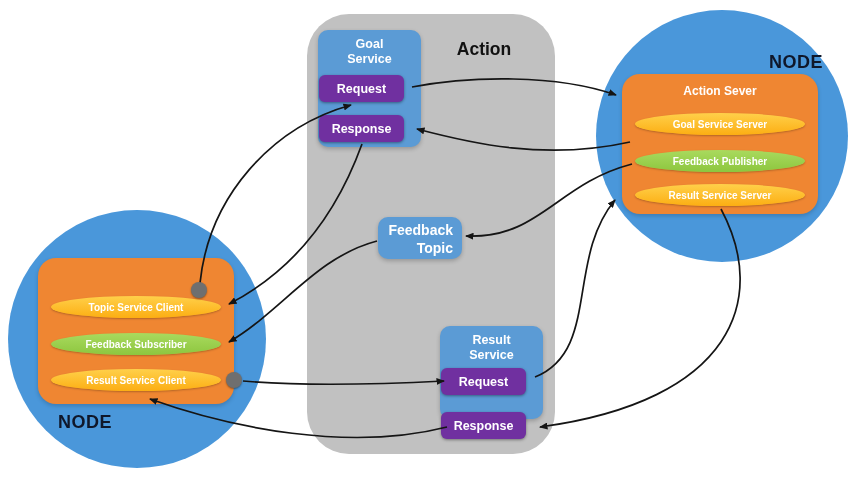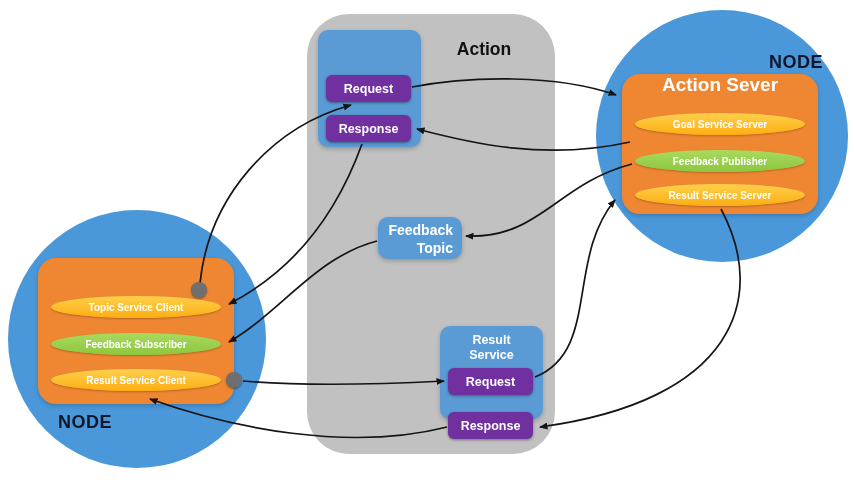--- a/index.html
+++ b/index.html
@@ -6,35 +6,35 @@
   .stage {
     position:relative; width:854px; height:480px; overflow:hidden;
     background:#ffffff;
     font-family:"Liberation Sans", sans-serif;
   }
   .circle { position:absolute; border-radius:50%; background:var(--node-circle,#4a97da); }
   .panel  { position:absolute; background:var(--action-panel,#c1c1c1); border-radius:42px; }
   .action-label { position:absolute; color:#111; font-weight:bold; font-size:17.5px; text-align:center; }
   .node-label { position:absolute; color:#0f172a; font-weight:bold; font-size:18px; letter-spacing:.5px; text-align:right; }
   .obox { position:absolute; background:var(--orange-box,#ef8632); border-radius:18px; box-shadow:0 2px 4px rgba(0,0,0,.18); }
-  .obox-title { color:#fff; font-weight:bold; font-size:19px; text-align:center; }
+  .obox-title { color:#fff; font-weight:bold; font-size:12px; text-align:center; padding-top:10px; }
   .pill {
     position:absolute; left:13px; width:170px; height:22px; border-radius:50%;
     color:#fff; font-size:10px; font-weight:bold;
     display:flex; align-items:center; justify-content:center;
     box-shadow:0 1px 2px rgba(0,0,0,.25); text-align:center;
   }
   .pill.yellow { background:linear-gradient(180deg,#ffd04a 0%, var(--yellow-pill,#fcae13) 100%); }
   .pill.green  { background:linear-gradient(180deg,#a9da5e 0%, var(--green-pill,#8dc63f) 100%); }
   .sbox { position:absolute; background:var(--blue-box,#5b9bd5); border-radius:10px; box-shadow:0 2px 4px rgba(0,0,0,.22); }
   .sbox-title { color:#fff; font-weight:bold; font-size:12.5px; text-align:center; line-height:1.2; margin:7px auto 0; }
   .sbox-title.narrow { width:70px; }
   .topic-title { color:#fff; font-weight:bold; font-size:14px; text-align:right; line-height:1.25; width:66px; margin:5px auto 0; }
   .btn {
-    position:absolute; left:8px; width:85px; height:27px;
+    position:absolute; left:1px; width:85px; height:27px;
     background:var(--purple-button,#7030a0); border-radius:6px;
     color:#fff; font-weight:bold; font-size:12.5px;
     display:flex; align-items:center; justify-content:center;
     box-shadow:0 1px 3px rgba(0,0,0,.4);
   }
   .dot {
     position:absolute; width:16px; height:16px; border-radius:50%;
     background:#6f6f6f; z-index:60; box-shadow:0 1px 2px rgba(0,0,0,.4);
   }
   svg.arrows { position:absolute; left:0; top:0; z-index:50; pointer-events:none; }
@@ -61,20 +61,21 @@
   </div>
 
   <div class="node-label" style="left:40px; top:412px; width:72px;">NODE</div>
   <div class="obox" style="left:38px; top:258px; width:196px; height:146px;">
     <div class="pill yellow" style="top:38px;">Topic Service Client</div>
     <div class="pill green" style="top:75px;">Feedback Subscriber</div>
     <div class="pill yellow" style="top:111px;">Result Service Client</div>
   </div>
 
   <div class="sbox" style="left:318px; top:30px; width:103px; height:117px;">
+    <div class="sbox-title narrow">Goal Service</div>
     <div class="btn" style="top:45px;">Request</div>
     <div class="btn" style="top:85px;">Response</div>
   </div>
 
   <div class="sbox" style="left:378px; top:217px; width:84px; height:42px;">
     <div class="topic-title">Feedback Topic</div>
   </div>
 
   <div class="sbox" style="left:440px; top:326px; width:103px; height:93px;">
     <div class="sbox-title narrow">Result Service</div>

